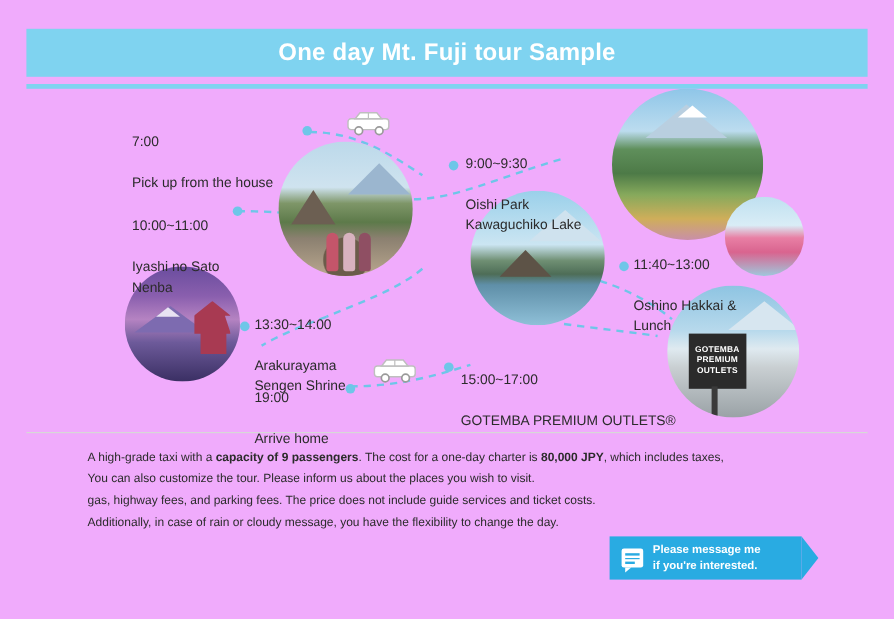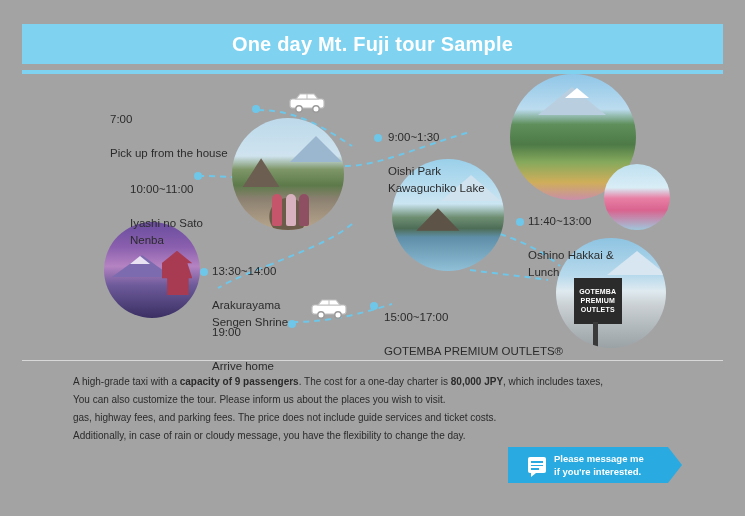--- a/index.html
+++ b/index.html
@@ -11,21 +11,21 @@
     width: 745px;
     height: 516px;
     font-family: "Liberation Sans", sans-serif;
     overflow: hidden;
     position: relative;
   }
   #page {
     position: relative;
     width: 745px;
     height: 516px;
-    background: #a3a3a3;
+    background: #f0abfc;
     overflow: hidden;
   }
 
   
   .header-bar {
     position: absolute;
     left: 22px;
     top: 24px;
     width: 701px;
     height: 40px;
@@ -214,21 +214,21 @@
     position: absolute;
     color: #2b2b2b;
     font-size: 11.5px;
     line-height: 17px;
     white-space: pre-line;
   }
   .label .time { display: block; }
   .label .place { display: block; }
 
   #label-pickup   { left: 110px; top: 20px; }
-  #label-iyashi   { left: 110px; top: 90px; margin-left: 20px; }
+  #label-iyashi   { left: 110px; top: 90px; }
   #label-oishi    { left: 388px; top: 38px; }
   #label-hakkai   { left: 528px; top: 122px; }
   #label-arakura  { left: 212px; top: 172px; }
   #label-arrive   { left: 212px; top: 233px; }
   #label-gotemba  { left: 384px; top: 218px; }
 
   
   .car {
     position: absolute;
     width: 44px;
@@ -255,21 +255,21 @@
   #description b { font-weight: bold; }
 
   
   #cta {
     position: absolute;
     left: 508px; top: 447px;
     width: 160px; height: 36px;
     background: #29abe2;
     display: flex;
     align-items: center;
-    padding-left: 20px;
+    padding-left: 10px;
     box-sizing: border-box;
   }
   #cta-arrow {
     position: absolute;
     left: 668px; top: 447px;
     width: 0; height: 0;
     border-top: 18px solid transparent;
     border-bottom: 18px solid transparent;
     border-left: 14px solid #29abe2;
   }
@@ -403,21 +403,21 @@
       <span class="place">Pick up from the house</span>
     </div>
 
     <div class="label" id="label-iyashi">
       <span class="time">10:00~11:00</span>
       <span class="place">Iyashi no Sato
 Nenba</span>
     </div>
 
     <div class="label" id="label-oishi">
-      <span class="time">9:00~1:30</span>
+      <span class="time">9:00~9:30</span>
       <span class="place">Oishi Park
 Kawaguchiko Lake</span>
     </div>
 
     <div class="label" id="label-hakkai">
       <span class="time">11:40~13:00</span>
       <span class="place">Oshino Hakkai &amp;
 Lunch</span>
     </div>
 

